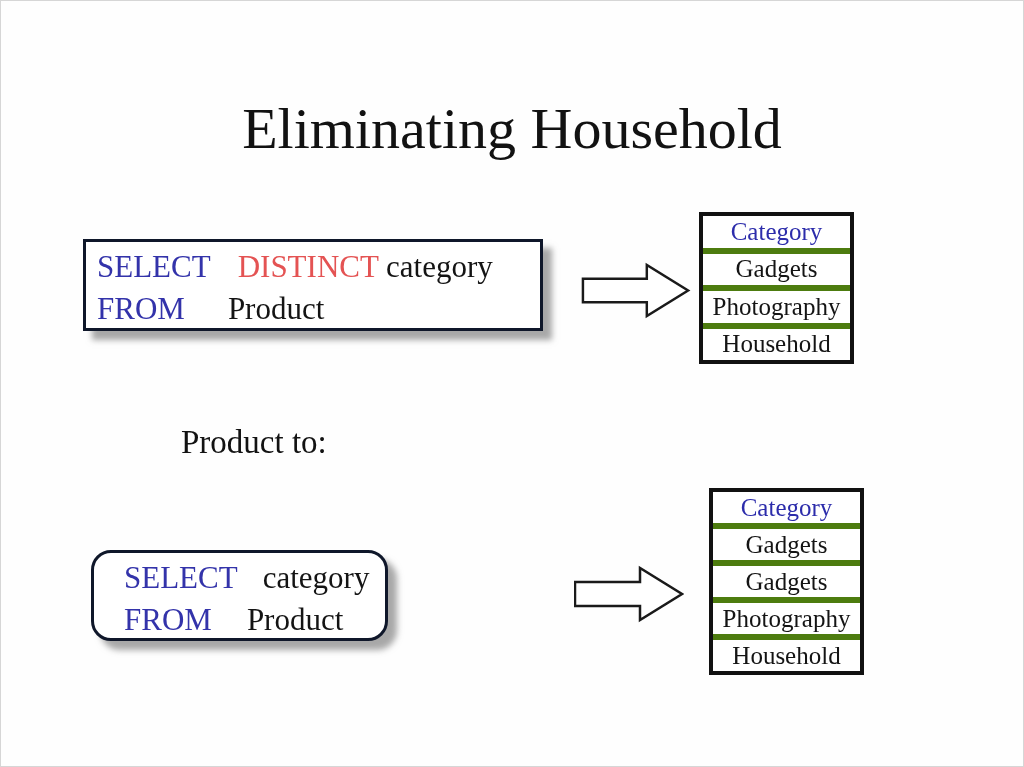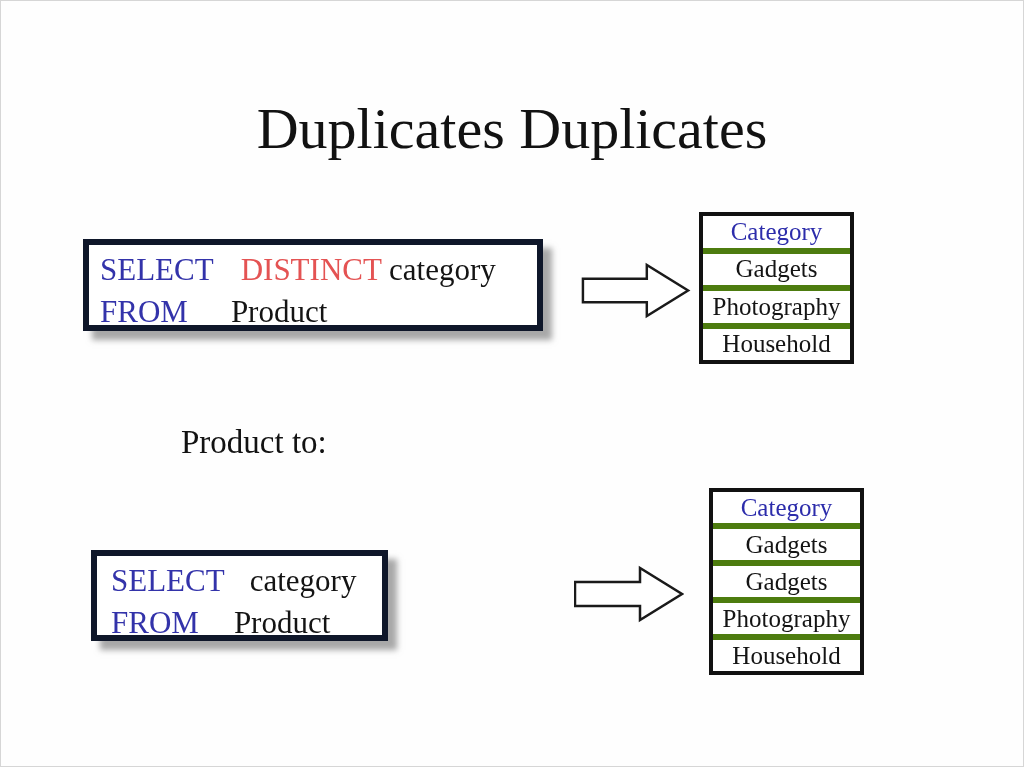--- a/index.html
+++ b/index.html
@@ -22,29 +22,29 @@
     right: 0;
     text-align: center;
     font-size: 58px;
     font-weight: normal;
     color: #121212;
   }
 
   .sql-box {
     position: absolute;
     background: #ffffff;
-    border: 6px solid #0f172a;
+    border: 3px solid #0f172a;
     box-shadow: 9px 9px 6px rgba(110,110,110,0.6);
     font-size: 31px;
     color: var(--body-black, #141414);
     line-height: 42px;
     padding-top: 4px;
   }
   .sql-box-1 { left: 82px; top: 238px; width: 460px; height: 92px; padding-left: 11px; }
-  .sql-box-2 { left: 90px; top: 549px; width: 297px; height: 91px; padding-left: 14px; }
+  .sql-box-2 { left: 90px; top: 549px; width: 297px; height: 91px; padding-left: 30px; border-radius: 20px; }
 
   .kw    { color: var(--keyword-blue, #3333aa); }
   .dkw   { color: var(--distinct-red, #e45353); }
   .plain { color: var(--body-black, #141414); }
 
   .gap { display: inline-block; height: 1px; }
   .gap-27 { width: 27px; }
   .gap-43 { width: 43px; }
   .gap-25 { width: 25px; }
   .gap-35 { width: 35px; }
@@ -82,21 +82,21 @@
     top: 423px;
     font-size: 33px;
     color: #121212;
   }
 </style>
 </head>
 <body>
 
 <div class="slide">
 
-  <h1 class="title">Duplicates Duplicates</h1>
+  <h1 class="title">Eliminating Household</h1>
 
   <div class="sql-box sql-box-1">
     <div class="sql-line"><span class="kw">SELECT</span><span class="gap gap-27"></span><span class="dkw">DISTINCT</span> <span class="plain">category</span></div>
     <div class="sql-line"><span class="kw">FROM</span><span class="gap gap-43"></span><span class="plain">Product</span></div>
   </div>
 
   <svg class="arrow arrow-1" viewBox="0 0 110 58" xmlns="http://www.w3.org/2000/svg">
     <polygon points="1,17 66,17 66,3 108,29 66,55 66,41 1,41" fill="#ffffff" stroke="#1a1a1a" stroke-width="2.5" stroke-linejoin="miter"></polygon>
   </svg>
 

